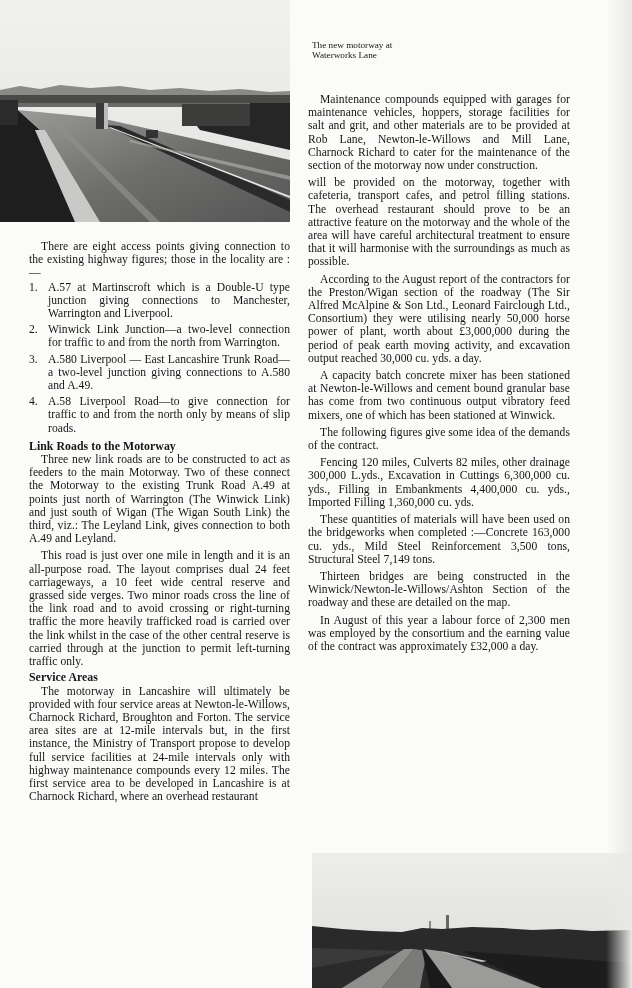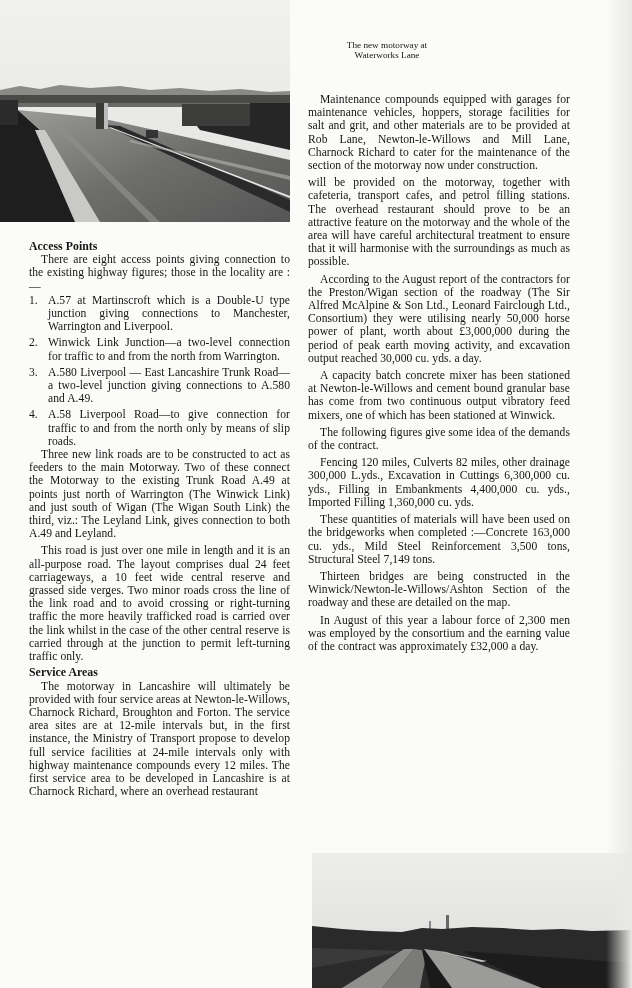--- a/index.html
+++ b/index.html
@@ -18,21 +18,21 @@
       background: #efefed;
     }
     
     .photo { position: absolute; overflow: hidden; }
     .photo-top { left: 0; top: 0; width: 290px; height: 222px; }
     .photo-bottom { left: 312px; top: 853px; width: 320px; height: 135px; }
     .photo svg { display: block; width: 100%; height: 100%; }
 
     .caption {
       position: absolute; left: 312px; top: 40px; width: 150px;
-      text-align: center; font-size: 9.2px; line-height: 10px;
+      font-size: 9.2px; line-height: 10px;
     }
 
     .col {
       position: absolute; font-size: 11.6px; line-height: 13.2px;
       text-align: justify; letter-spacing: 0.05px;
     }
     .col-left { left: 29px; top: 240px; width: 261px; }
     .col-right { left: 308px; top: 93px; width: 262px; }
 
     .heading { font-weight: bold; margin: 0; font-size: 11.8px; line-height: 13.2px; }
@@ -92,29 +92,29 @@
     <rect x="146" y="130" width="12" height="8" fill="#333"></rect>
   </svg>
 </div>
 
 <div class="caption">
   <div>The new motorway at</div>
   <div>Waterworks Lane</div>
 </div>
 
 <div class="col col-left">
-  <h3 class="heading">Access Points</h3>
   <p class="para">There are eight access points giving connection to the existing highway figures; those in the locality are :—</p>
   <ol class="list">
     <li><span class="num">1.</span><span>A.57 at Martinscroft which is a Double-U type junction giving connections to Manchester, Warrington and Liverpool.</span></li>
     <li><span class="num">2.</span><span>Winwick Link Junction—a two-level connection for traffic to and from the north from Warrington.</span></li>
     <li><span class="num">3.</span><span>A.580 Liverpool — East Lancashire Trunk Road—a two-level junction giving connections to A.580 and A.49.</span></li>
     <li><span class="num">4.</span><span>A.58 Liverpool Road—to give connection for traffic to and from the north only by means of slip roads.</span></li>
   </ol>
 
+  <h3 class="heading" style="margin-top:5px">Link Roads to the Motorway</h3>
   <p class="para">Three new link roads are to be constructed to act as feeders to the main Motorway. Two of these connect the Motorway to the existing Trunk Road A.49 at points just north of Warrington (The Winwick Link) and just south of Wigan (The Wigan South Link) the third, viz.: The Leyland Link, gives connection to both A.49 and Leyland.</p>
 
   <p class="para">This road is just over one mile in length and it is an all-purpose road. The layout comprises dual 24 feet carriageways, a 10 feet wide central reserve and grassed side verges. Two minor roads cross the line of the link road and to avoid crossing or right-turning traffic the more heavily trafficked road is carried over the link whilst in the case of the other central reserve is carried through at the junction to permit left-turning traffic only.</p>
 
   <h3 class="heading" style="">Service Areas</h3>
   <p class="para">The motorway in Lancashire will ultimately be provided with four service areas at Newton-le-Willows, Charnock Richard, Broughton and Forton. The service area sites are at 12-mile intervals but, in the first instance, the Ministry of Transport propose to develop full service facilities at 24-mile intervals only with highway maintenance compounds every 12 miles. The first service area to be developed in Lancashire is at Charnock Richard, where an overhead restaurant</p>
 </div>
 
 <div class="col col-right">
   <p class="para">Maintenance compounds equipped with garages for maintenance vehicles, hoppers, storage facilities for salt and grit, and other materials are to be provided at Rob Lane, Newton-le-Willows and Mill Lane, Charnock Richard to cater for the maintenance of the section of the motorway now under construction.</p>

